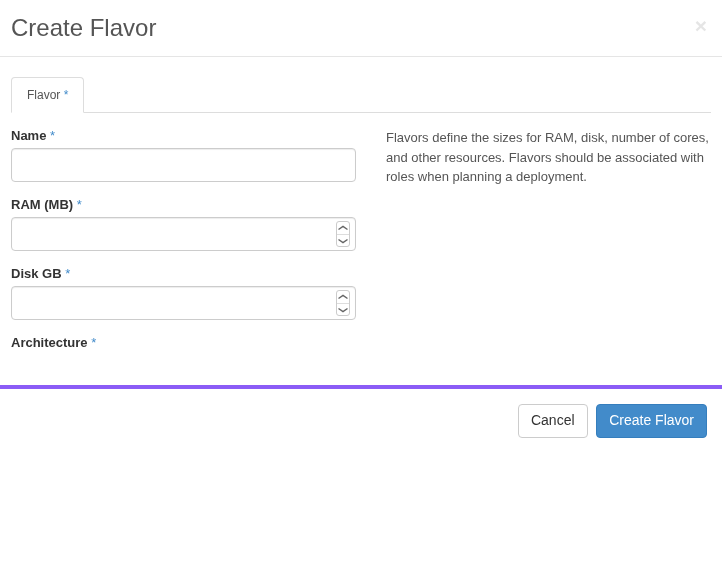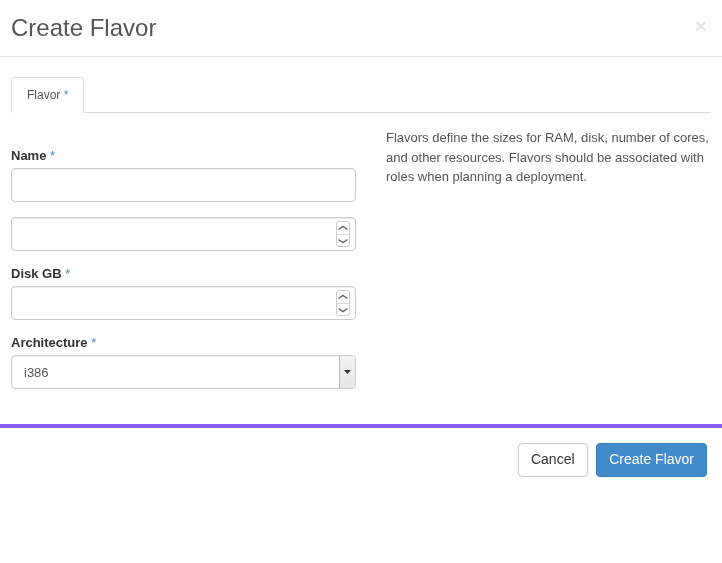--- a/index.html
+++ b/index.html
@@ -58,21 +58,20 @@
     .tab .req {
       color: #428bca;
     }
     .content-row {
       display: flex;
       gap: 30px;
     }
     .form-col {
       width: 345px;
       flex-shrink: 0;
-      margin-top: 20px;
     }
     .desc-col {
       flex: 1;
       color: #555;
       font-size: 13px;
       line-height: 1.5;
       padding-top: 0;
     }
     .form-group {
       margin-bottom: 15px;
@@ -216,20 +215,24 @@
       <div class="form-group">
         <label>
           <span>Name</span>
           <span class="req">*</span>
         </label>
         <input type="text" class="form-control" value="" style="">
       </div>
 
 
       <div class="form-group">
+        <label>
+          <span>RAM (MB)</span>
+          <span class="req">*</span>
+        </label>
         <div class="number-wrapper">
           <input type="text" class="form-control" value="" style="">
           <div class="spinner-box">
             <div class="spinner-btn">
               <svg viewBox="0 0 8 4">
                   <polyline points="1,3 4,1 7,3" fill="none" stroke="#666" stroke-width="1"></polyline>
                 </svg>
             </div>
             <div class="spinner-btn">
               <svg viewBox="0 0 8 4">
@@ -260,30 +263,20 @@
             </div>
           </div>
         </div>
       </div>
 
       <div class="form-group">
         <label>
           <span>Architecture</span>
           <span class="req">*</span>
         </label>
-        <div class="select-wrapper">
-          <div class="select-control">
-            <span>i386</span>
-          </div>
-          <div class="select-arrow">
-            <svg viewBox="0 0 7 4">
-                <polygon points="0,0 7,0 3.5,4" fill="#333"></polygon>
-              </svg>
-          </div>
-        </div>
       </div>
 
     </div>
 
     <div class="desc-col">Flavors define the sizes for RAM, disk, number of cores, and other resources. Flavors should be associated with roles when planning a deployment.</div>
   </div>
 </div>
 
 <div class="modal-footer">
   <button class="btn btn-default">Cancel</button>

